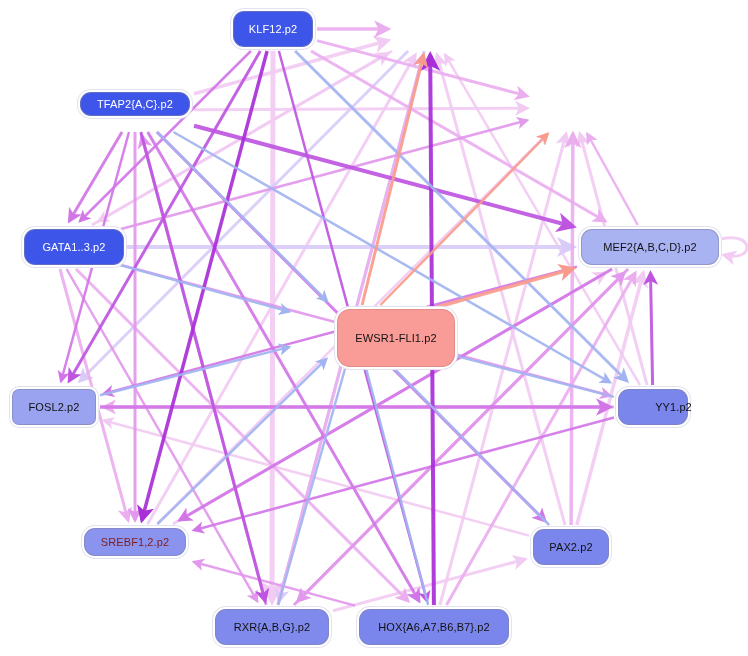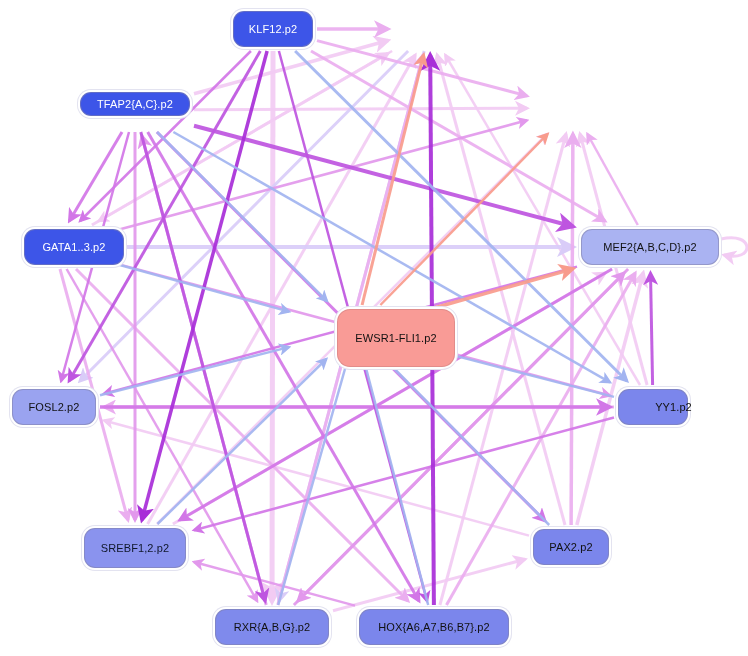--- a/index.html
+++ b/index.html
@@ -136,19 +136,19 @@
       <line x1="380.4" y1="305.0" x2="547.6" y2="134.0" stroke="#F89B8C" stroke-width="2.5" stroke-opacity="0.92" marker-end="url(#arrow-salmon)"></line>
       <line x1="419.0" y1="312.2" x2="573.0" y2="268.7" stroke="#F89B8C" stroke-width="3.5" stroke-opacity="0.92" marker-end="url(#arrow-salmon)"></line>
       <path d="M 721 239 C 755 231, 755 263, 724 255" fill="none" stroke="#F2CBF3" stroke-width="3" stroke-opacity="0.92" marker-end="url(#arrow-pale_pink)"></path>
     </svg>
 
 <div class="node" style="left: 233px; top: 11px; width: 80px; height: 36px; background: rgb(61, 85, 232); color: rgb(255, 255, 255);">KLF12.p2</div>
     <div class="node" style="left: 80px; top: 92px; width: 110px; height: 24px; background: rgb(61, 85, 232); color: rgb(255, 255, 255);">TFAP2{A,C}.p2</div>
     <div class="node" style="left: 4px; top: 229px; width: 100px; height: 36px; background: rgb(61, 85, 232); color: rgb(255, 255, 255); margin-left: 20px;">GATA1..3.p2</div>
     <div class="node" style="left: 581px; top: 229px; width: 138px; height: 36px; background: rgb(170, 179, 242); color: rgb(17, 17, 17);">MEF2{A,B,C,D}.p2</div>
     <div class="node center" style="left: 297px; top: 309px; width: 118px; height: 58px; background: rgb(249, 155, 150); color: rgb(17, 17, 17); margin-left: 40px;">EWSR1-FLI1.p2</div>
-    <div class="node" style="left: 12px; top: 389px; width: 84px; height: 36px; background: rgb(154, 163, 240); color: rgb(17, 17, 17);">FOSL2.p2</div>
+    <div class="node" style="left: 12px; top: 389px; width: 84px; height: 36px; background: rgb(154, 163, 240); color: rgb(17, 17, 17); border-radius: 7px;">FOSL2.p2</div>
     <div class="node" style="left: 618px; top: 389px; width: 70px; height: 36px; background: rgb(123, 134, 236); color: rgb(17, 17, 17); padding-left: 41px;">YY1.p2</div>
-    <div class="node" style="left: 84px; top: 528px; width: 102px; height: 40px; background: rgb(138, 147, 238); color: #0f172a; text-align: right;">SREBF1,2.p2</div>
+    <div class="node" style="left: 84px; top: 528px; width: 102px; height: 28px; background: rgb(138, 147, 238); color: #7f1d1d; text-align: right;">SREBF1,2.p2</div>
     <div class="node" style="left: 533px; top: 529px; width: 76px; height: 36px; background: rgb(123, 134, 236); color: rgb(17, 17, 17); border-radius: 11px;">PAX2.p2</div>
     <div class="node" style="left: 215px; top: 609px; width: 114px; height: 36px; background: rgb(127, 138, 236); color: rgb(17, 17, 17);">RXR{A,B,G}.p2</div>
     <div class="node" style="left: 359px; top: 609px; width: 150px; height: 36px; background: rgb(123, 134, 236); color: rgb(17, 17, 17);">HOX{A6,A7,B6,B7}.p2</div>
   </div>
 
 </body></html>

